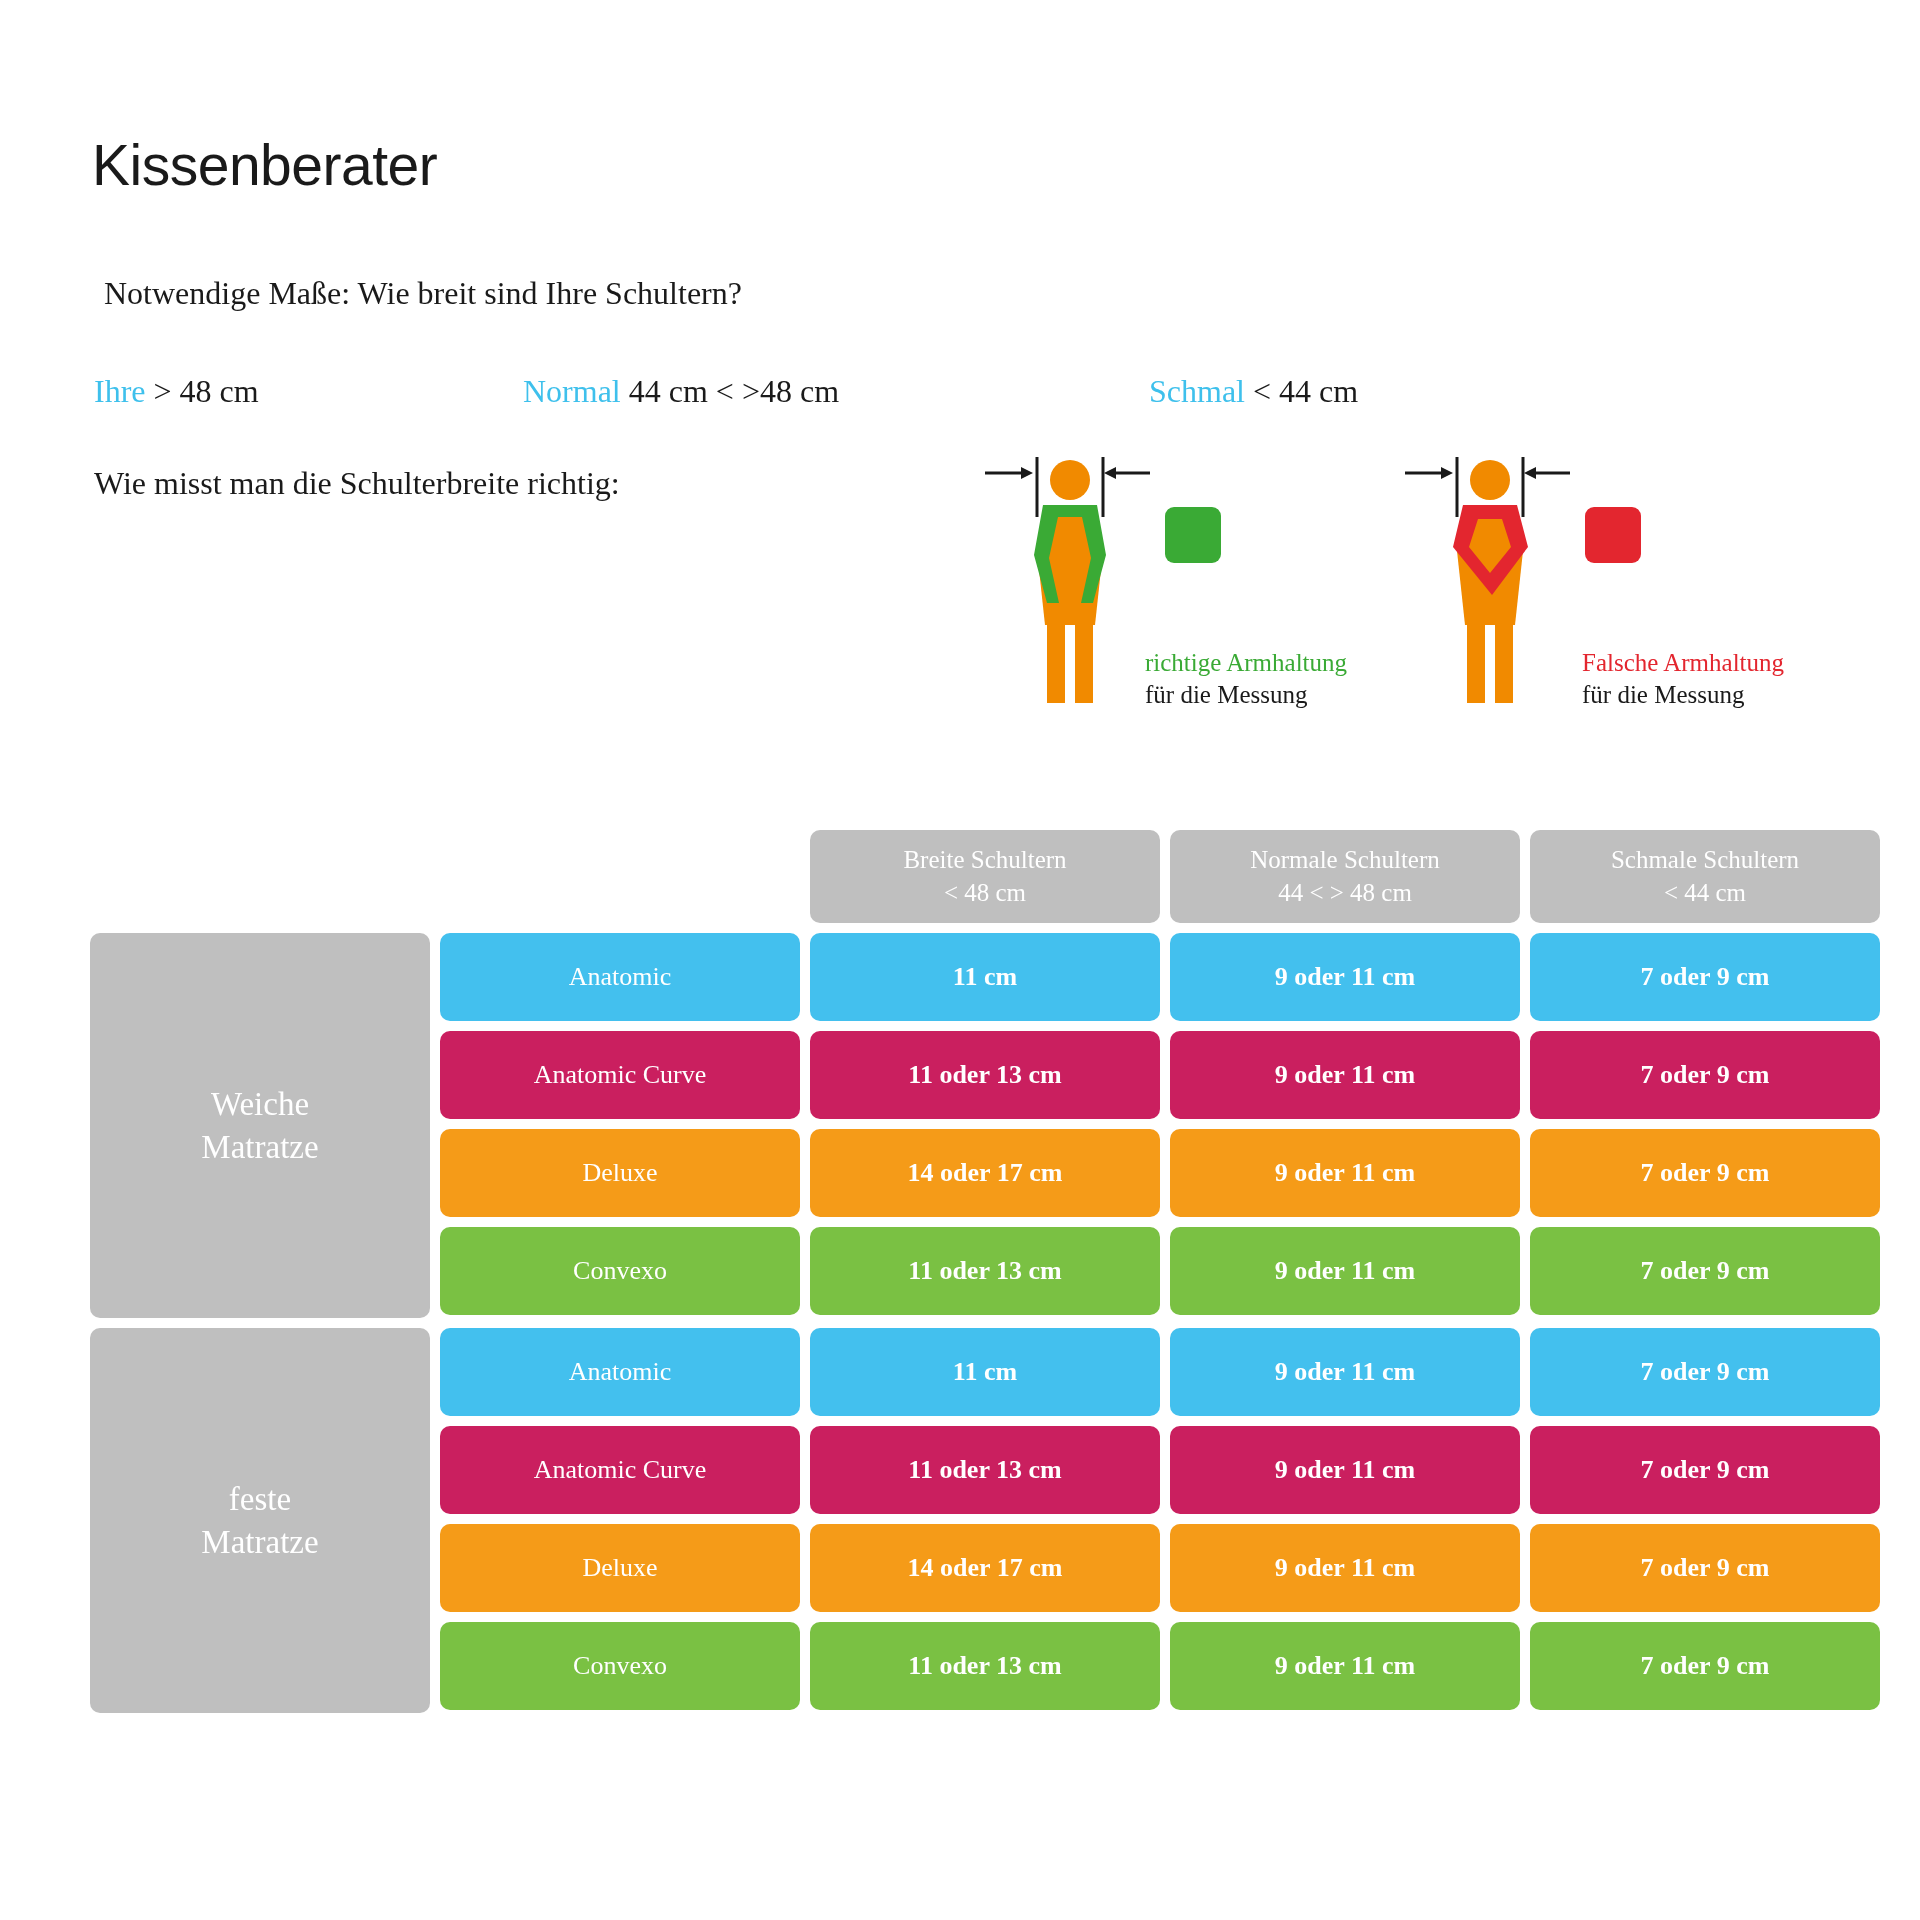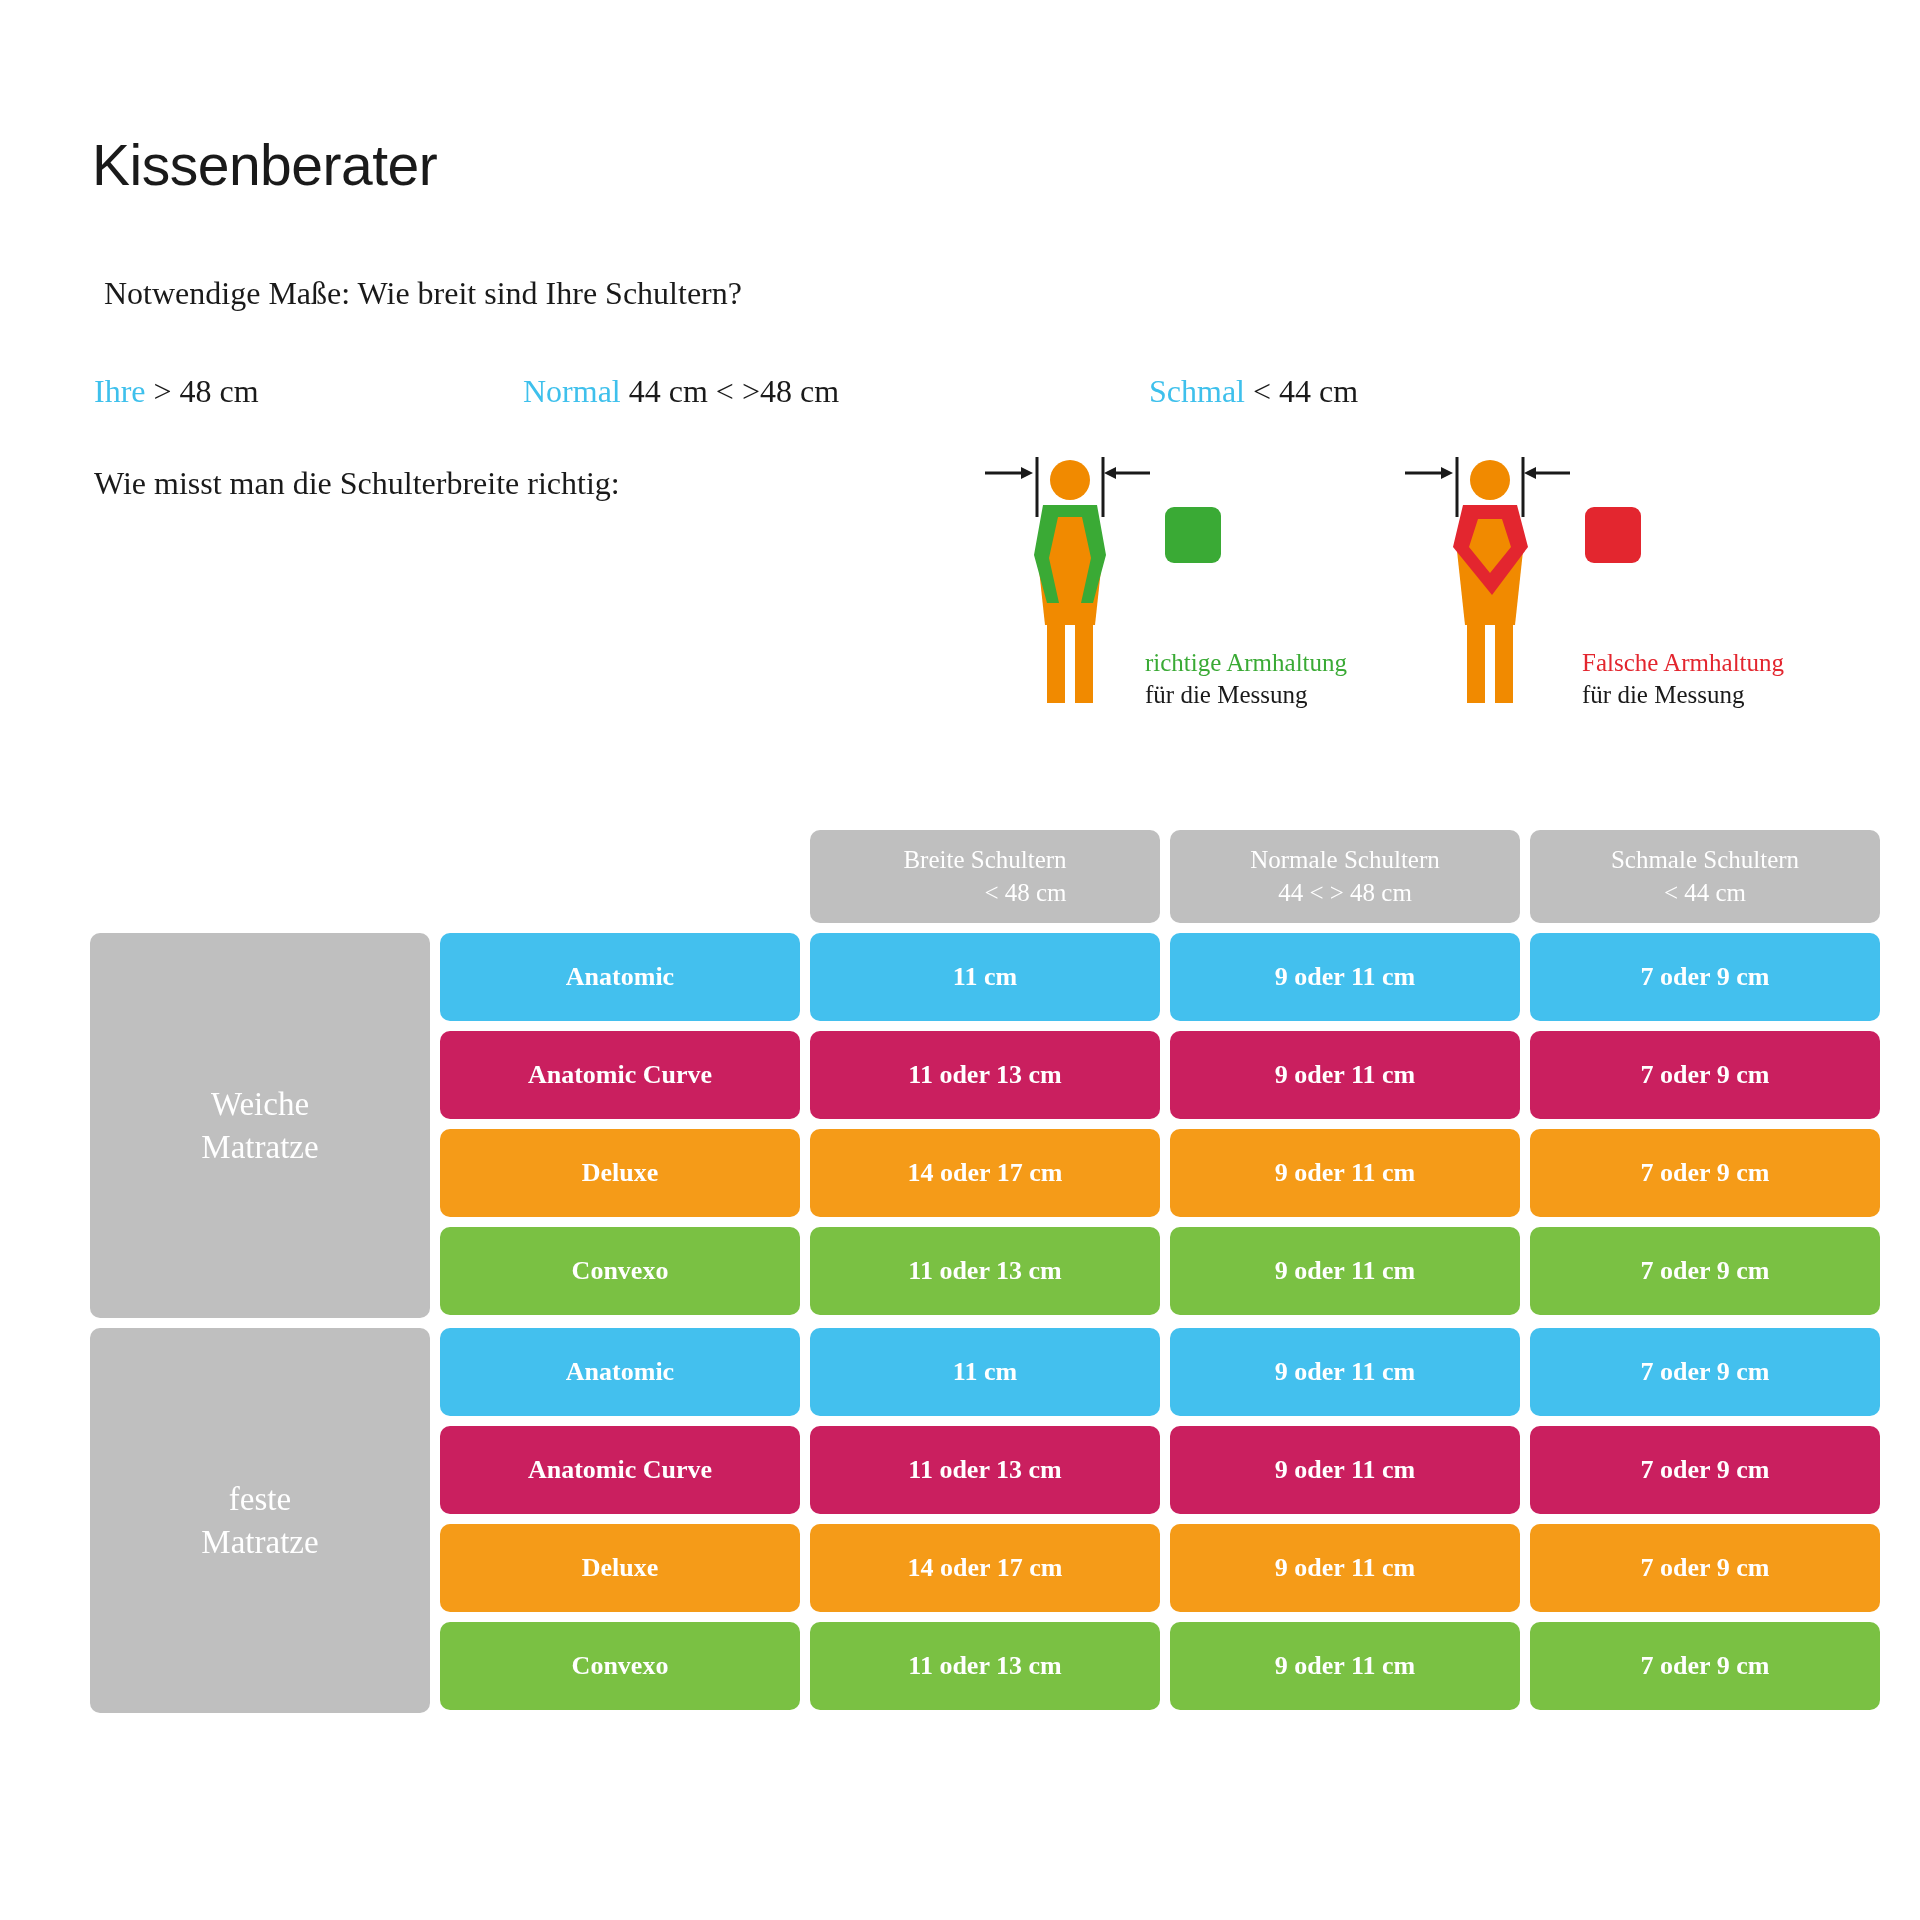--- a/index.html
+++ b/index.html
@@ -123,21 +123,21 @@
     color: #ffffff;
   }
   .rowlabel {
     background: #bfbfbf;
     font-size: 33px;
     line-height: 1.3;
     color: #ffffff;
   }
   .namecell {
     font-size: 26px;
-    font-weight: 700;
+    font-weight: 400;
   }
   .valcell {
     font-size: 26px;
     font-weight: 700;
   }
   .c-blue { background: #43c0ee; }
   .c-pink { background: #ca1f5f; }
   .c-orange { background: #f59b18; }
   .c-green { background: #7ac143; }
 </style>
@@ -209,21 +209,21 @@
     <span class="l1">richtige Armhaltung</span>
     <span class="l2">für die Messung</span>
   </div>
   <div class="fig-caption" id="caption-wrong">
     <span class="l1">Falsche Armhaltung</span>
     <span class="l2">für die Messung</span>
   </div>
 
   <div class="matrix">
 
-    <div class="cell hdr" style="left:720px; top:0px; width:350px; height:93px;text-align:right;">
+    <div class="cell hdr" style="left:720px; top:0px; width:350px; height:93px;">
       <div>
         <span>Breite Schultern</span><br>
         <span>&lt; 48 cm</span>
       </div>
     </div>
     <div class="cell hdr" style="left:1080px; top:0px; width:350px; height:93px;">
       <div>
         <span>Normale Schultern</span><br>
         <span>44 &lt; &gt; 48 cm</span>
       </div>

